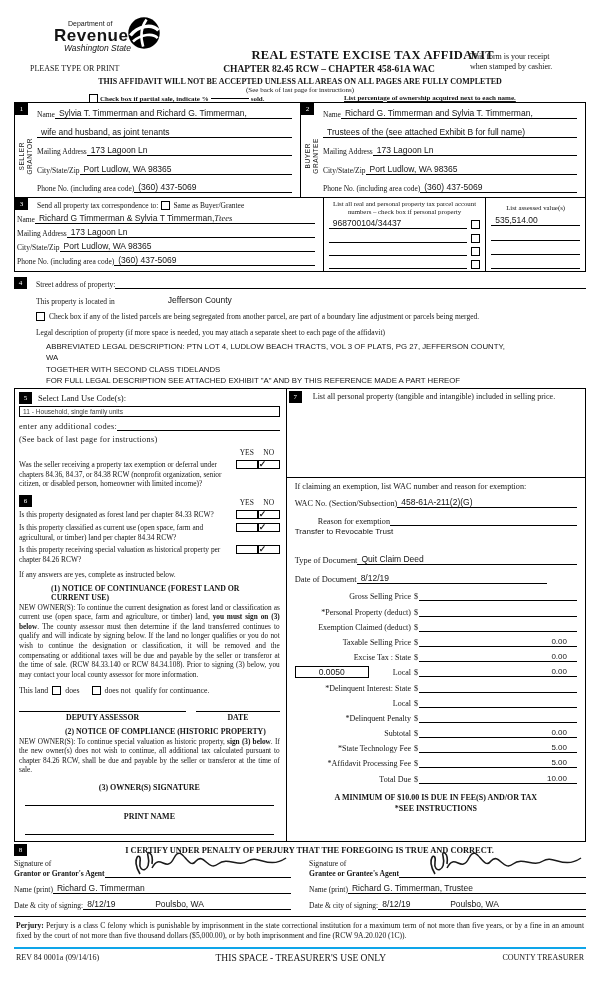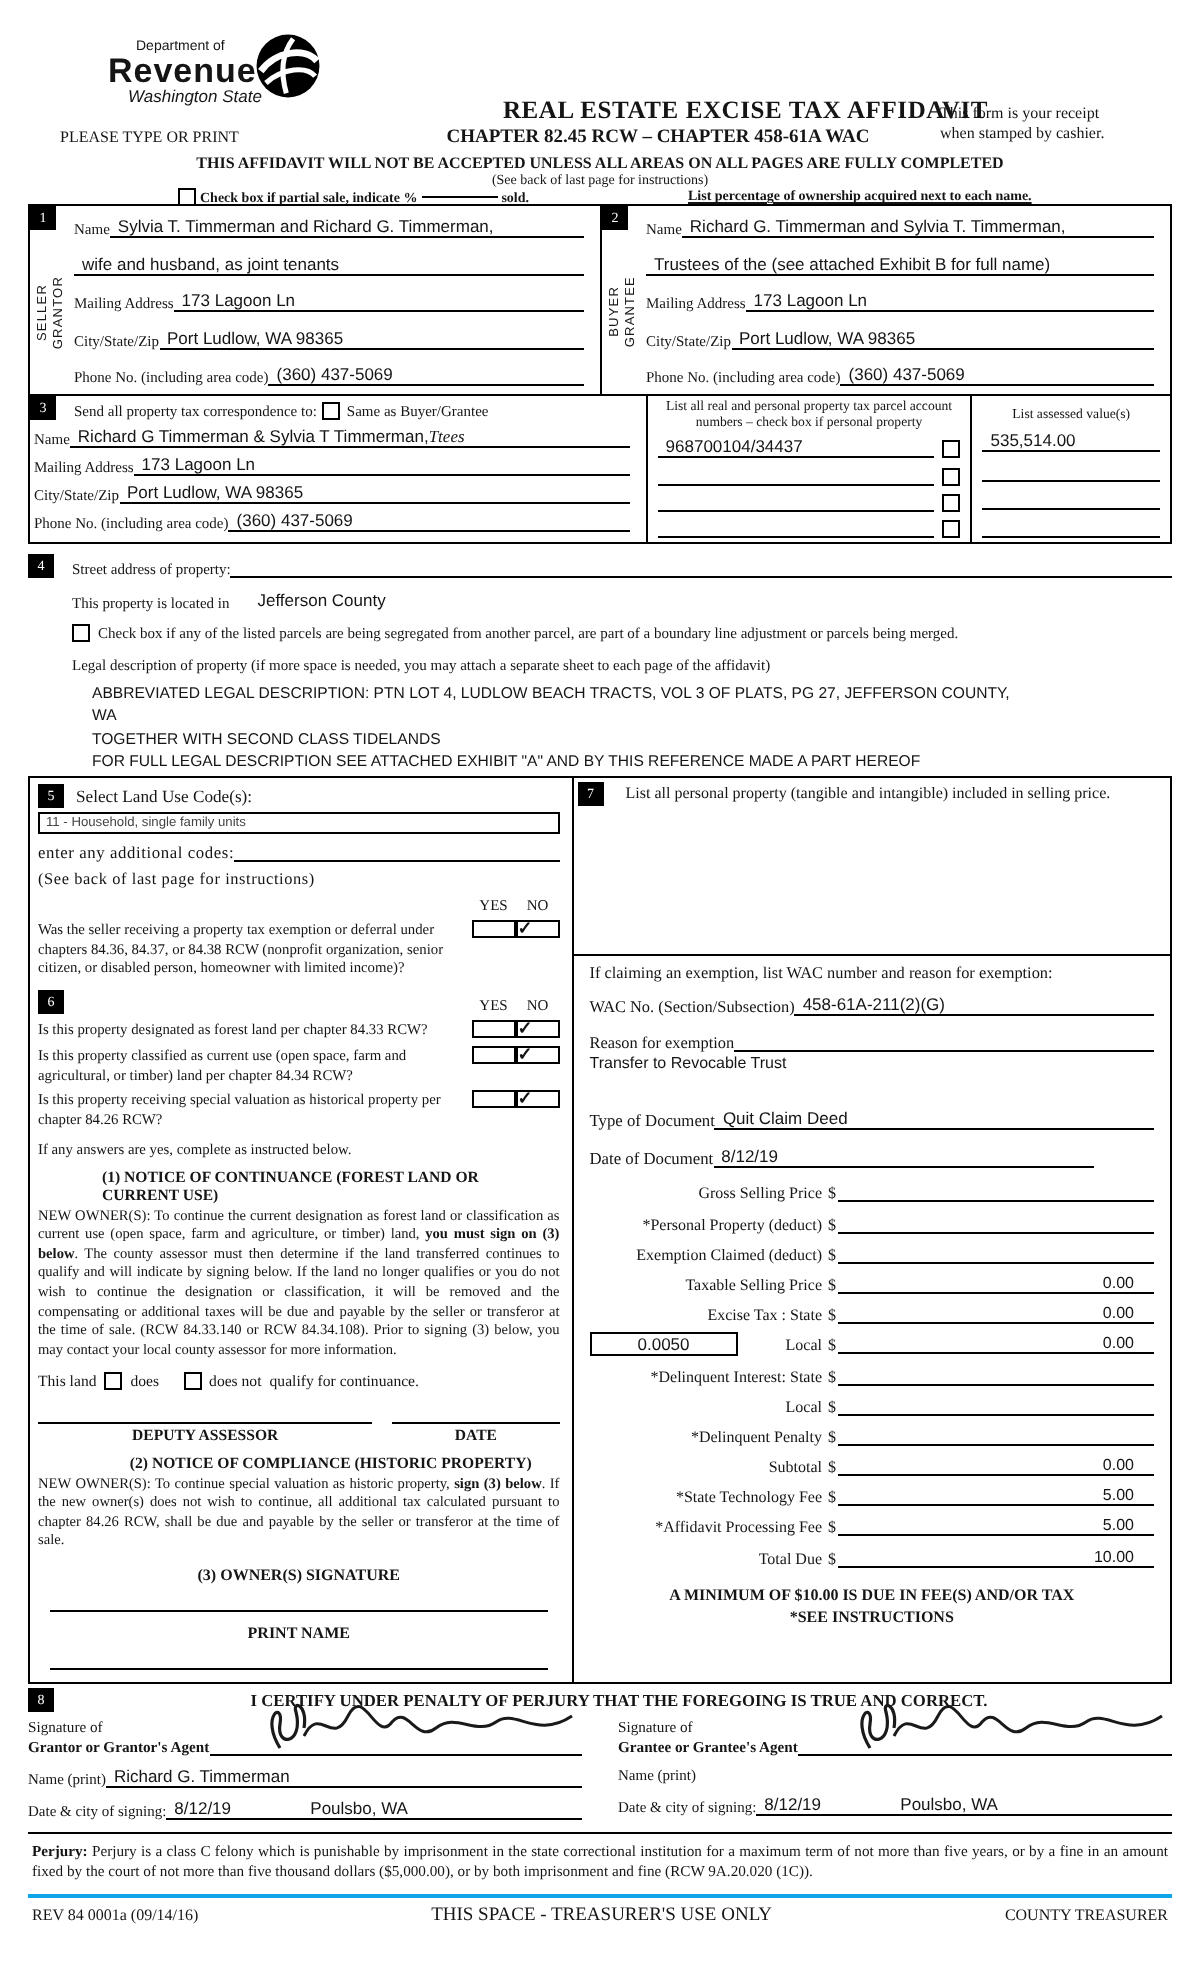--- a/index.html
+++ b/index.html
@@ -264,21 +264,21 @@
     </div>
   </div>
 
   <div class="sec4">
     <span class="badge">4</span>
     <div class="sec4-in">
       <div class="fline" style="margin-top:2px;">
           <span class="lbl">Street address of property:</span>
           <span class="val"></span>
         </div>
-      <div class="fline" style="margin-top:6px;">
+      <div class="fline" style="margin-top:6px;gap:39px;">
           <span class="lbl">This property is located in</span>
           <span class="val noline" style="padding-left:14px;">Jefferson County</span>
         </div>
       <div style="margin-top:6px; display:flex; align-items:center; gap:4px;">
         <span class="cb"></span>
         <span class="lbl" style="white-space:normal;">Check box if any of the listed parcels are being segregated from another parcel, are part of a boundary line adjustment or parcels being merged.</span>
       </div>
       <div class="lbl" style="margin-top:7px;">Legal description of property (if more space is needed, you may attach a separate sheet to each page of the affidavit)</div>
       <div class="legal-block">
         <div>ABBREVIATED LEGAL DESCRIPTION:  PTN LOT 4, LUDLOW BEACH TRACTS, VOL 3 OF PLATS, PG 27, JEFFERSON COUNTY,</div>
@@ -378,21 +378,21 @@
         <p>List all  personal property (tangible and intangible) included in selling price.</p>
       </div>
 
       <div class="exempt">
         <div style="font-size:8.2px;">If claiming an exemption, list WAC number and reason for exemption:</div>
         <div class="fline" style="margin-top:6px;">
             <span class="lbl" style="font-size:8.2px;">WAC No. (Section/Subsection)</span>
             <span class="val" style="max-width:200px;">458-61A-211(2)(G)</span>
           </div>
         <div class="fline" style="margin-top:7px;">
-            <span class="lbl" style="font-size:8.2px;">Reason for exemption</span>
+            <span class="lbl" style="font-size:8.2px;margin-left:23px;">Reason for exemption</span>
             <span class="val"></span>
           </div>
         <div class="sans" style="font-size:8px; margin-top:1px;">Transfer to Revocable Trust</div>
 
         <div class="fline" style="margin-top:18px;">
             <span class="lbl" style="font-size:8.4px;">Type of Document</span>
             <span class="val">Quit Claim Deed</span>
           </div>
         <div class="fline" style="margin-top:8px;">
             <span class="lbl" style="font-size:8.4px;">Date of Document</span>
@@ -508,20 +508,21 @@
           <span class="val" style="min-height:20px;"></span>
           <span class="scrawl">
             <svg width="165" height="30" viewBox="0 0 165 30">
               <path d="M14 26 C4 10, 16 2, 14 14 C12 26, 26 24, 22 8 C20 2, 28 4, 26 16" stroke="#1a1a1a" stroke-width="1.6" fill="none"></path>
               <path d="M26 20 C34 4, 40 26, 48 10 S62 24, 70 13 C78 4, 82 24, 92 16 S112 20, 122 13 S142 22, 160 10" stroke="#1a1a1a" stroke-width="1.5" fill="none"></path>
             </svg>
           </span>
         </div>
         <div class="fline" style="margin-top:5px;">
             <span class="lbl">Name (print)</span>
+            <span class="val">Richard G. Timmerman, Trustee</span>
           </div>
         <div class="fline" style="margin-top:5px;">
             <span class="lbl">Date &amp; city of signing:</span>
             <span class="val" style="max-width:60px;">8/12/19</span>
             <span class="val" style="padding-left:12px;">Poulsbo, WA</span>
           </div>
       </div>
     </div>
   </div>
 

